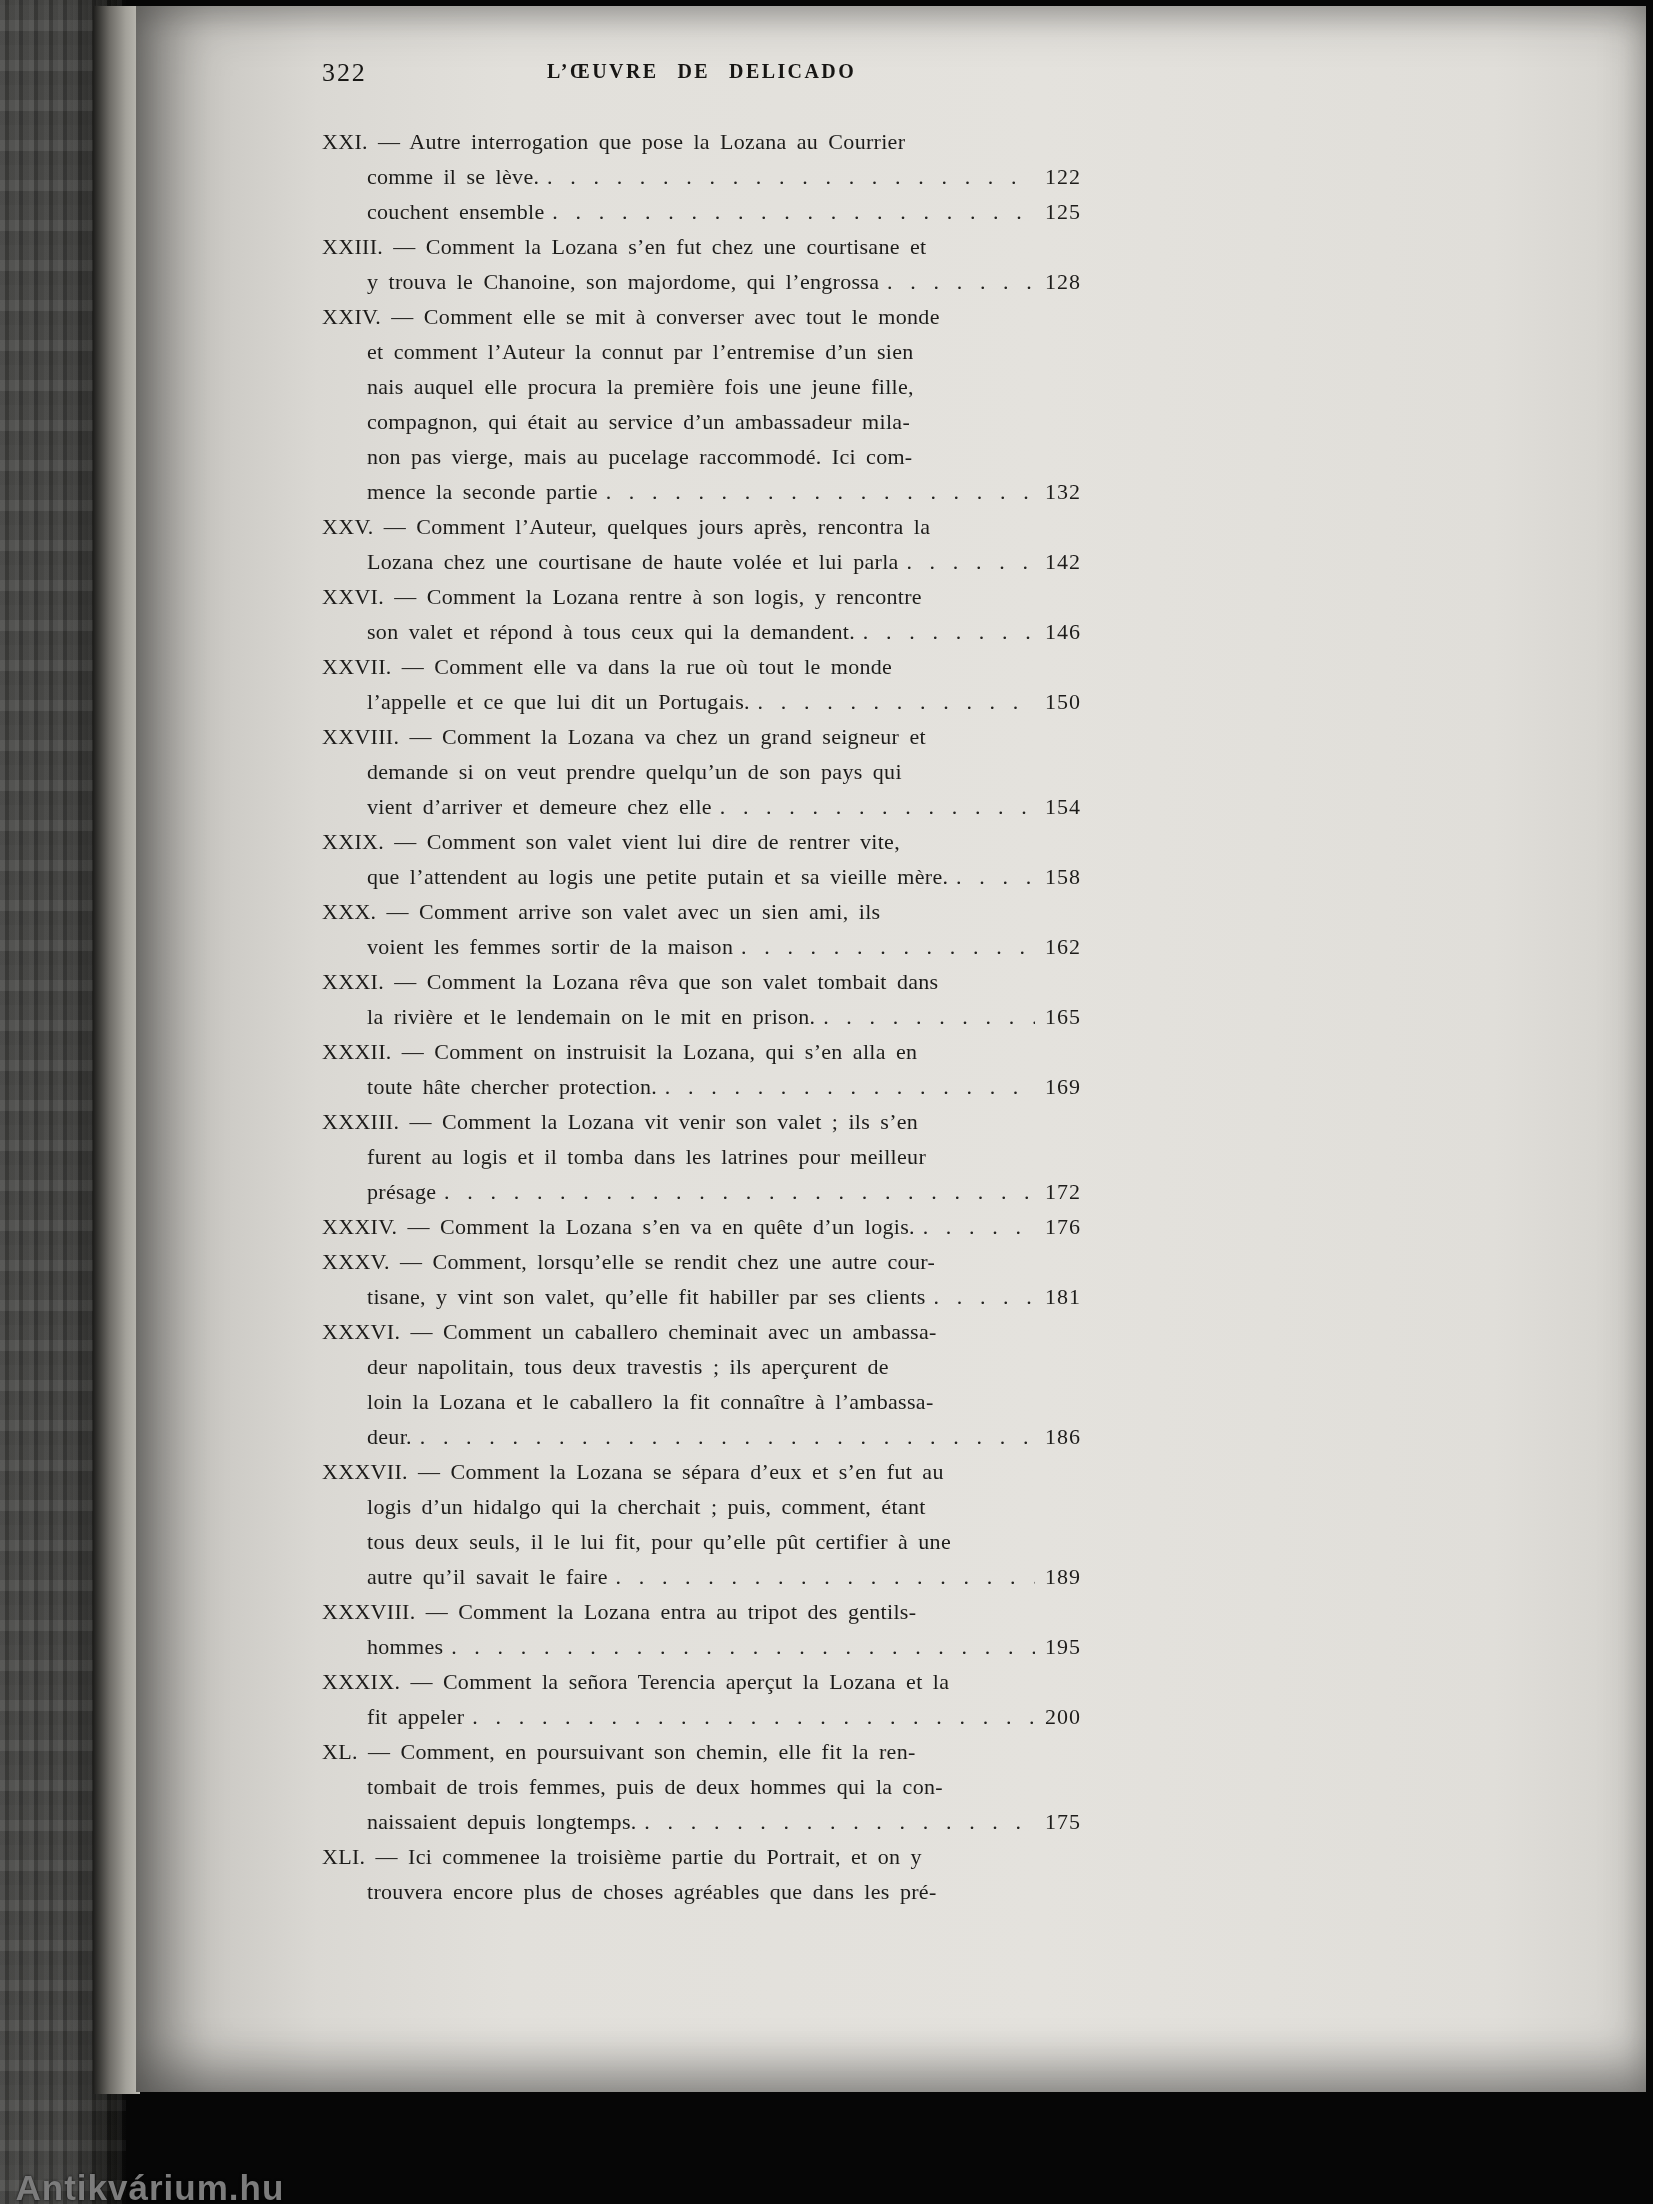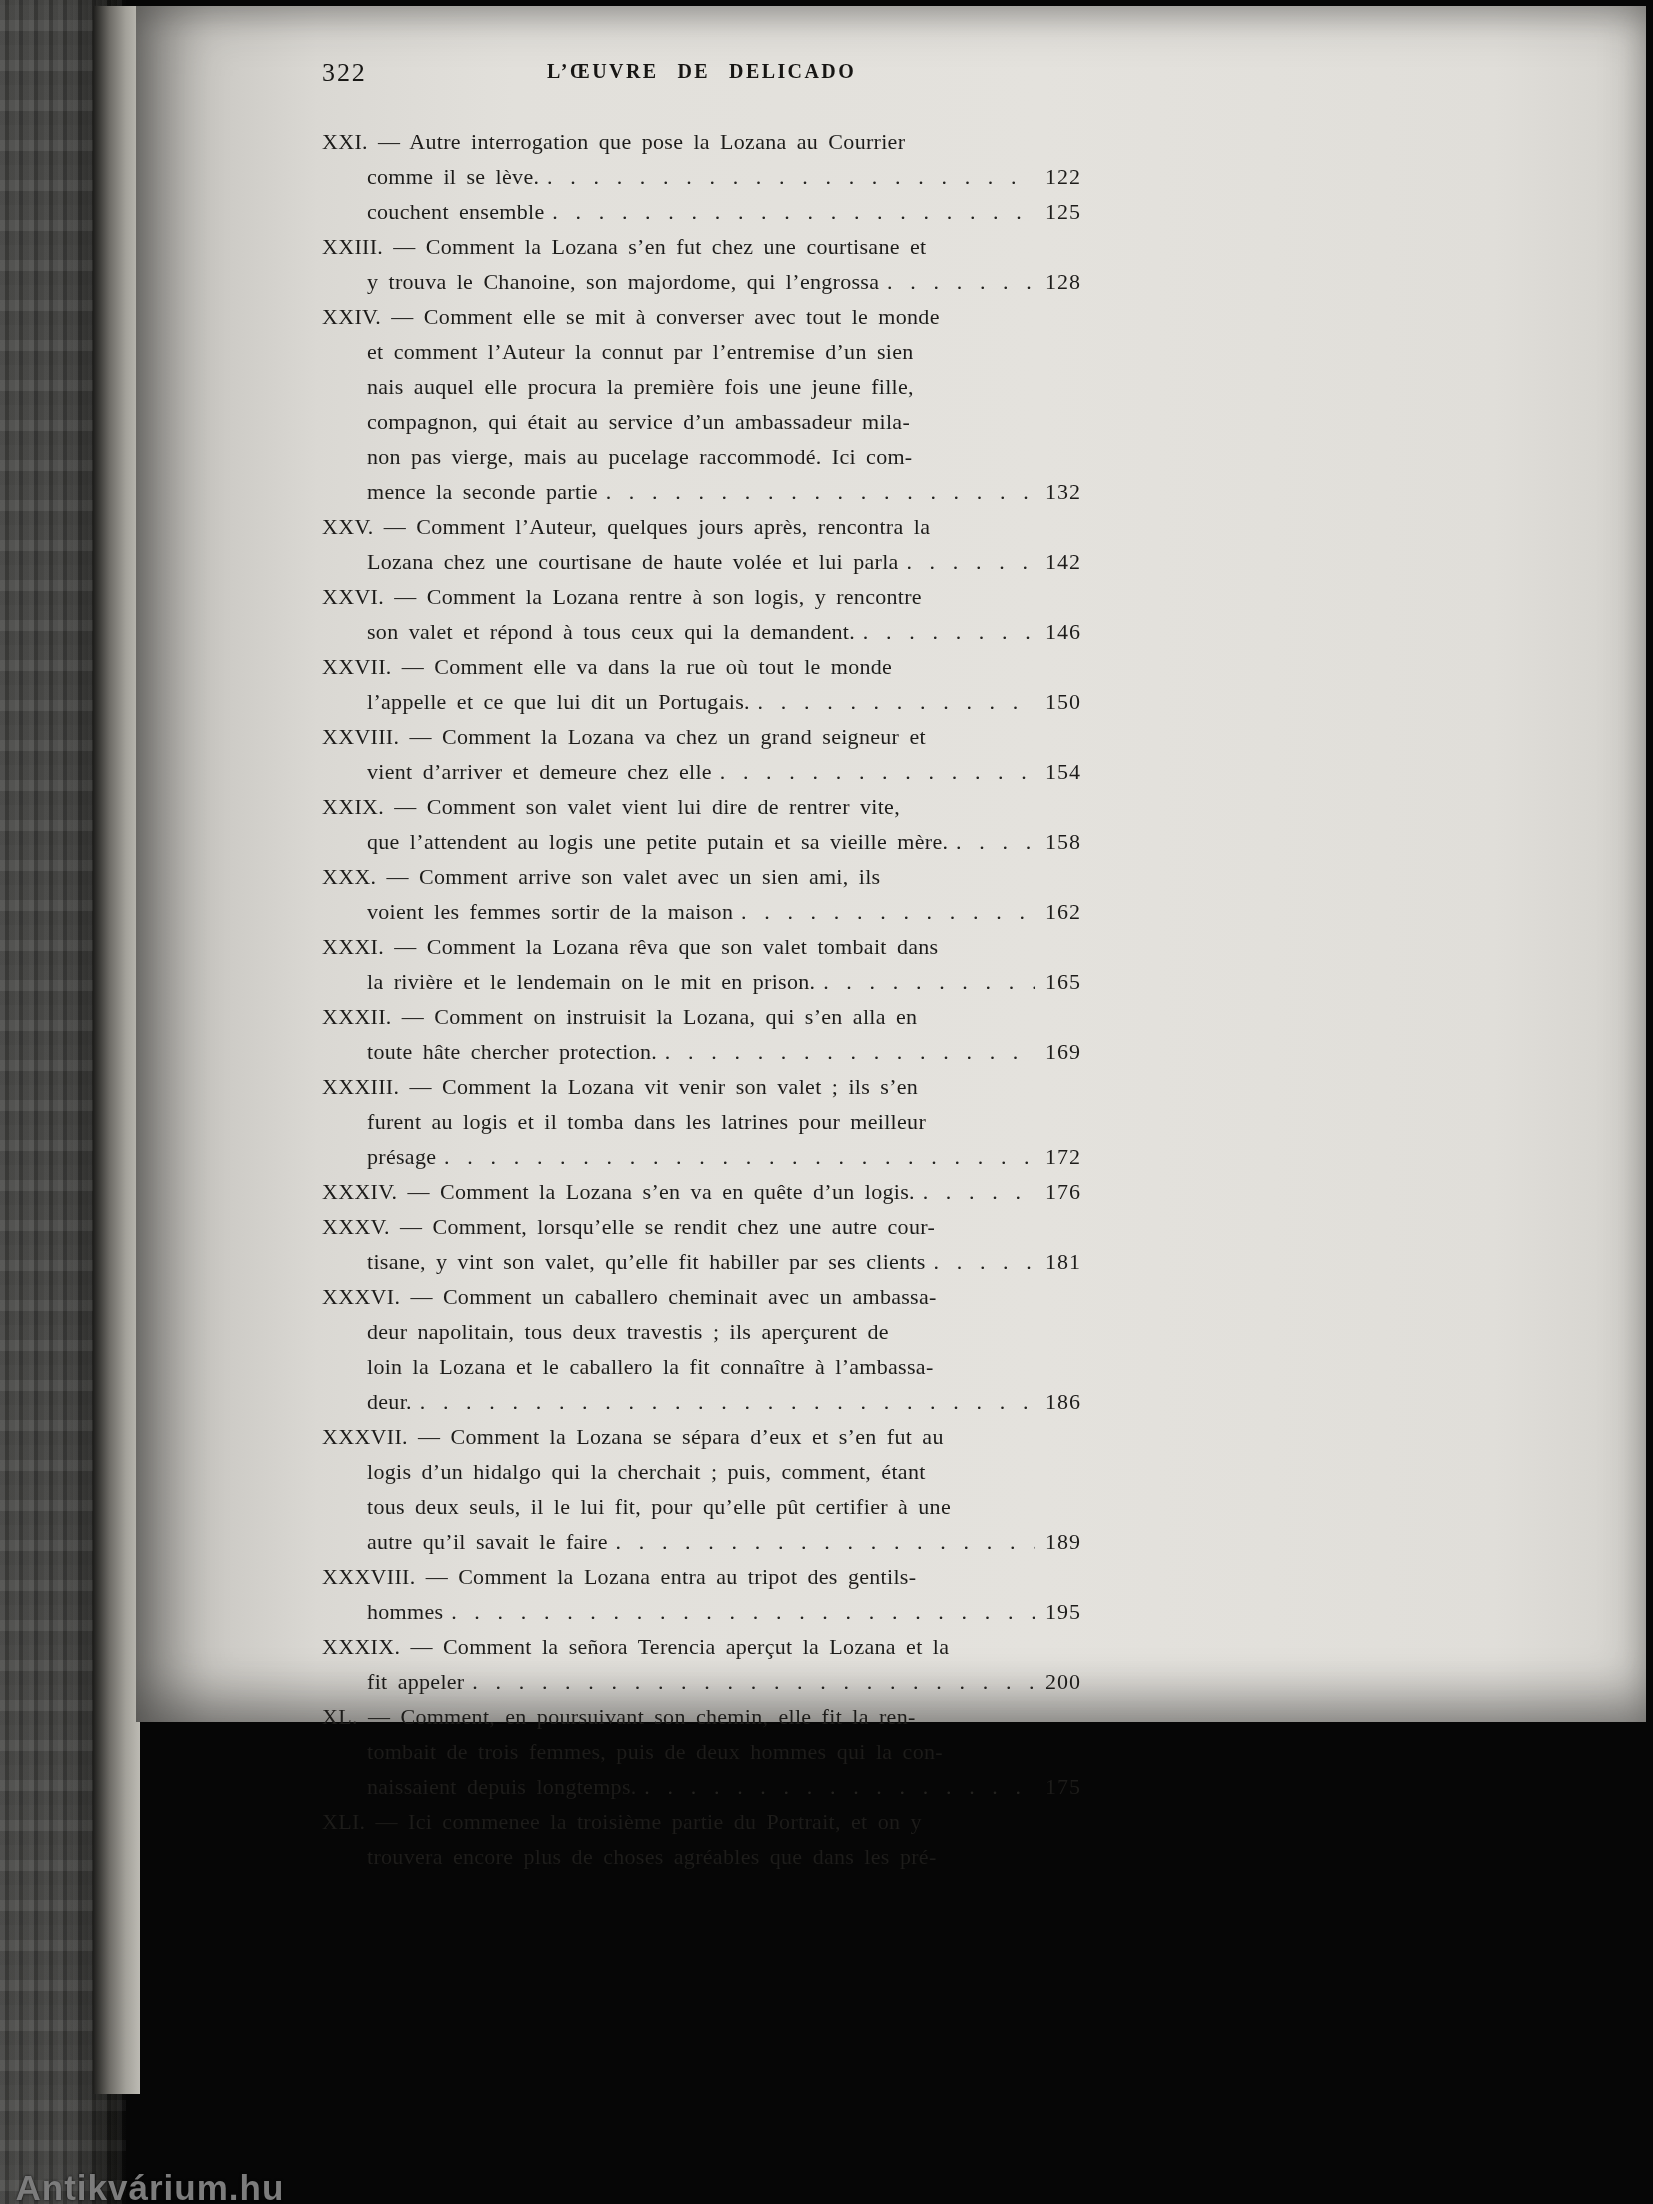--- a/index.html
+++ b/index.html
@@ -37,21 +37,21 @@
     position: absolute;
     left: 93px; top: 5.8px;
     width: 47px; height: 2088px;
     background: linear-gradient(to right, #1c1c1a 0%, #6d6b66 35%, #a3a19a 70%, #bdbbb4 100%);
   }
   
   .page {
     position: absolute;
     left: 136px; top: 5.8px;
     right: 7.8px;
-    height: 1716px;
+    height: 2086px;
     background: linear-gradient(to right,
       #b4b2ad 0%, #cbc9c4 5%, #dad8d3 12%, #e2e0db 25%, #e4e2dd 60%, #e0ded9 90%, #d4d2cd 100%);
     box-shadow:
       inset 33px 0 58px rgba(0,0,0,0.30),
       inset 0 -25px 47px rgba(0,0,0,0.28),
       inset 0 13.6px 23px rgba(0,0,0,0.12);
   }
   .content {
     position: absolute;
     left: 186px;
@@ -146,20 +146,21 @@
           <div class="line cont"><span class="txt">compagnon, qui était au service d’un ambassadeur mila-</span></div>
           <div class="line cont"><span class="txt">non pas vierge, mais au pucelage raccommodé. Ici com-</span></div>
           <div class="line cont"><span class="txt">mence la seconde partie</span><span class="leader">. . . . . . . . . . . . . . . . . . . . . . . . . . . . . . . . . . . . . . . . . . . . . . . . . .</span><span class="pg">132</span></div>
           <div class="line"><span class="txt">XXV. — Comment l’Auteur, quelques jours après, rencontra la</span></div>
           <div class="line cont"><span class="txt">Lozana chez une courtisane de haute volée et lui parla</span><span class="leader">. . . . . . . . . . . . . . . . . . . . . . . . . . . . . . . . . . . . . . . . . . . . . . . . . .</span><span class="pg">142</span></div>
           <div class="line"><span class="txt">XXVI. — Comment la Lozana rentre à son logis, y rencontre</span></div>
           <div class="line cont"><span class="txt">son valet et répond à tous ceux qui la demandent.</span><span class="leader">. . . . . . . . . . . . . . . . . . . . . . . . . . . . . . . . . . . . . . . . . . . . . . . . . .</span><span class="pg">146</span></div>
           <div class="line"><span class="txt">XXVII. — Comment elle va dans la rue où tout le monde</span></div>
           <div class="line cont"><span class="txt">l’appelle et ce que lui dit un Portugais.</span><span class="leader">. . . . . . . . . . . . . . . . . . . . . . . . . . . . . . . . . . . . . . . . . . . . . . . . . .</span><span class="pg">150</span></div>
           <div class="line"><span class="txt">XXVIII. — Comment la Lozana va chez un grand seigneur et</span></div>
+          <div class="line cont"><span class="txt">demande si on veut prendre quelqu’un de son pays qui</span></div>
           <div class="line cont"><span class="txt">vient d’arriver et demeure chez elle</span><span class="leader">. . . . . . . . . . . . . . . . . . . . . . . . . . . . . . . . . . . . . . . . . . . . . . . . . .</span><span class="pg">154</span></div>
           <div class="line"><span class="txt">XXIX. — Comment son valet vient lui dire de rentrer vite,</span></div>
           <div class="line cont"><span class="txt">que l’attendent au logis une petite putain et sa vieille mère.</span><span class="leader">. . . . . . . . . . . . . . . . . . . . . . . . . . . . . . . . . . . . . . . . . . . . . . . . . .</span><span class="pg">158</span></div>
           <div class="line"><span class="txt">XXX. — Comment arrive son valet avec un sien ami, ils</span></div>
           <div class="line cont"><span class="txt">voient les femmes sortir de la maison</span><span class="leader">. . . . . . . . . . . . . . . . . . . . . . . . . . . . . . . . . . . . . . . . . . . . . . . . . .</span><span class="pg">162</span></div>
           <div class="line"><span class="txt">XXXI. — Comment la Lozana rêva que son valet tombait dans</span></div>
           <div class="line cont"><span class="txt">la rivière et le lendemain on le mit en prison.</span><span class="leader">. . . . . . . . . . . . . . . . . . . . . . . . . . . . . . . . . . . . . . . . . . . . . . . . . .</span><span class="pg">165</span></div>
           <div class="line"><span class="txt">XXXII. — Comment on instruisit la Lozana, qui s’en alla en</span></div>
           <div class="line cont"><span class="txt">toute hâte chercher protection.</span><span class="leader">. . . . . . . . . . . . . . . . . . . . . . . . . . . . . . . . . . . . . . . . . . . . . . . . . .</span><span class="pg">169</span></div>
           <div class="line"><span class="txt">XXXIII. — Comment la Lozana vit venir son valet ; ils s’en</span></div>

